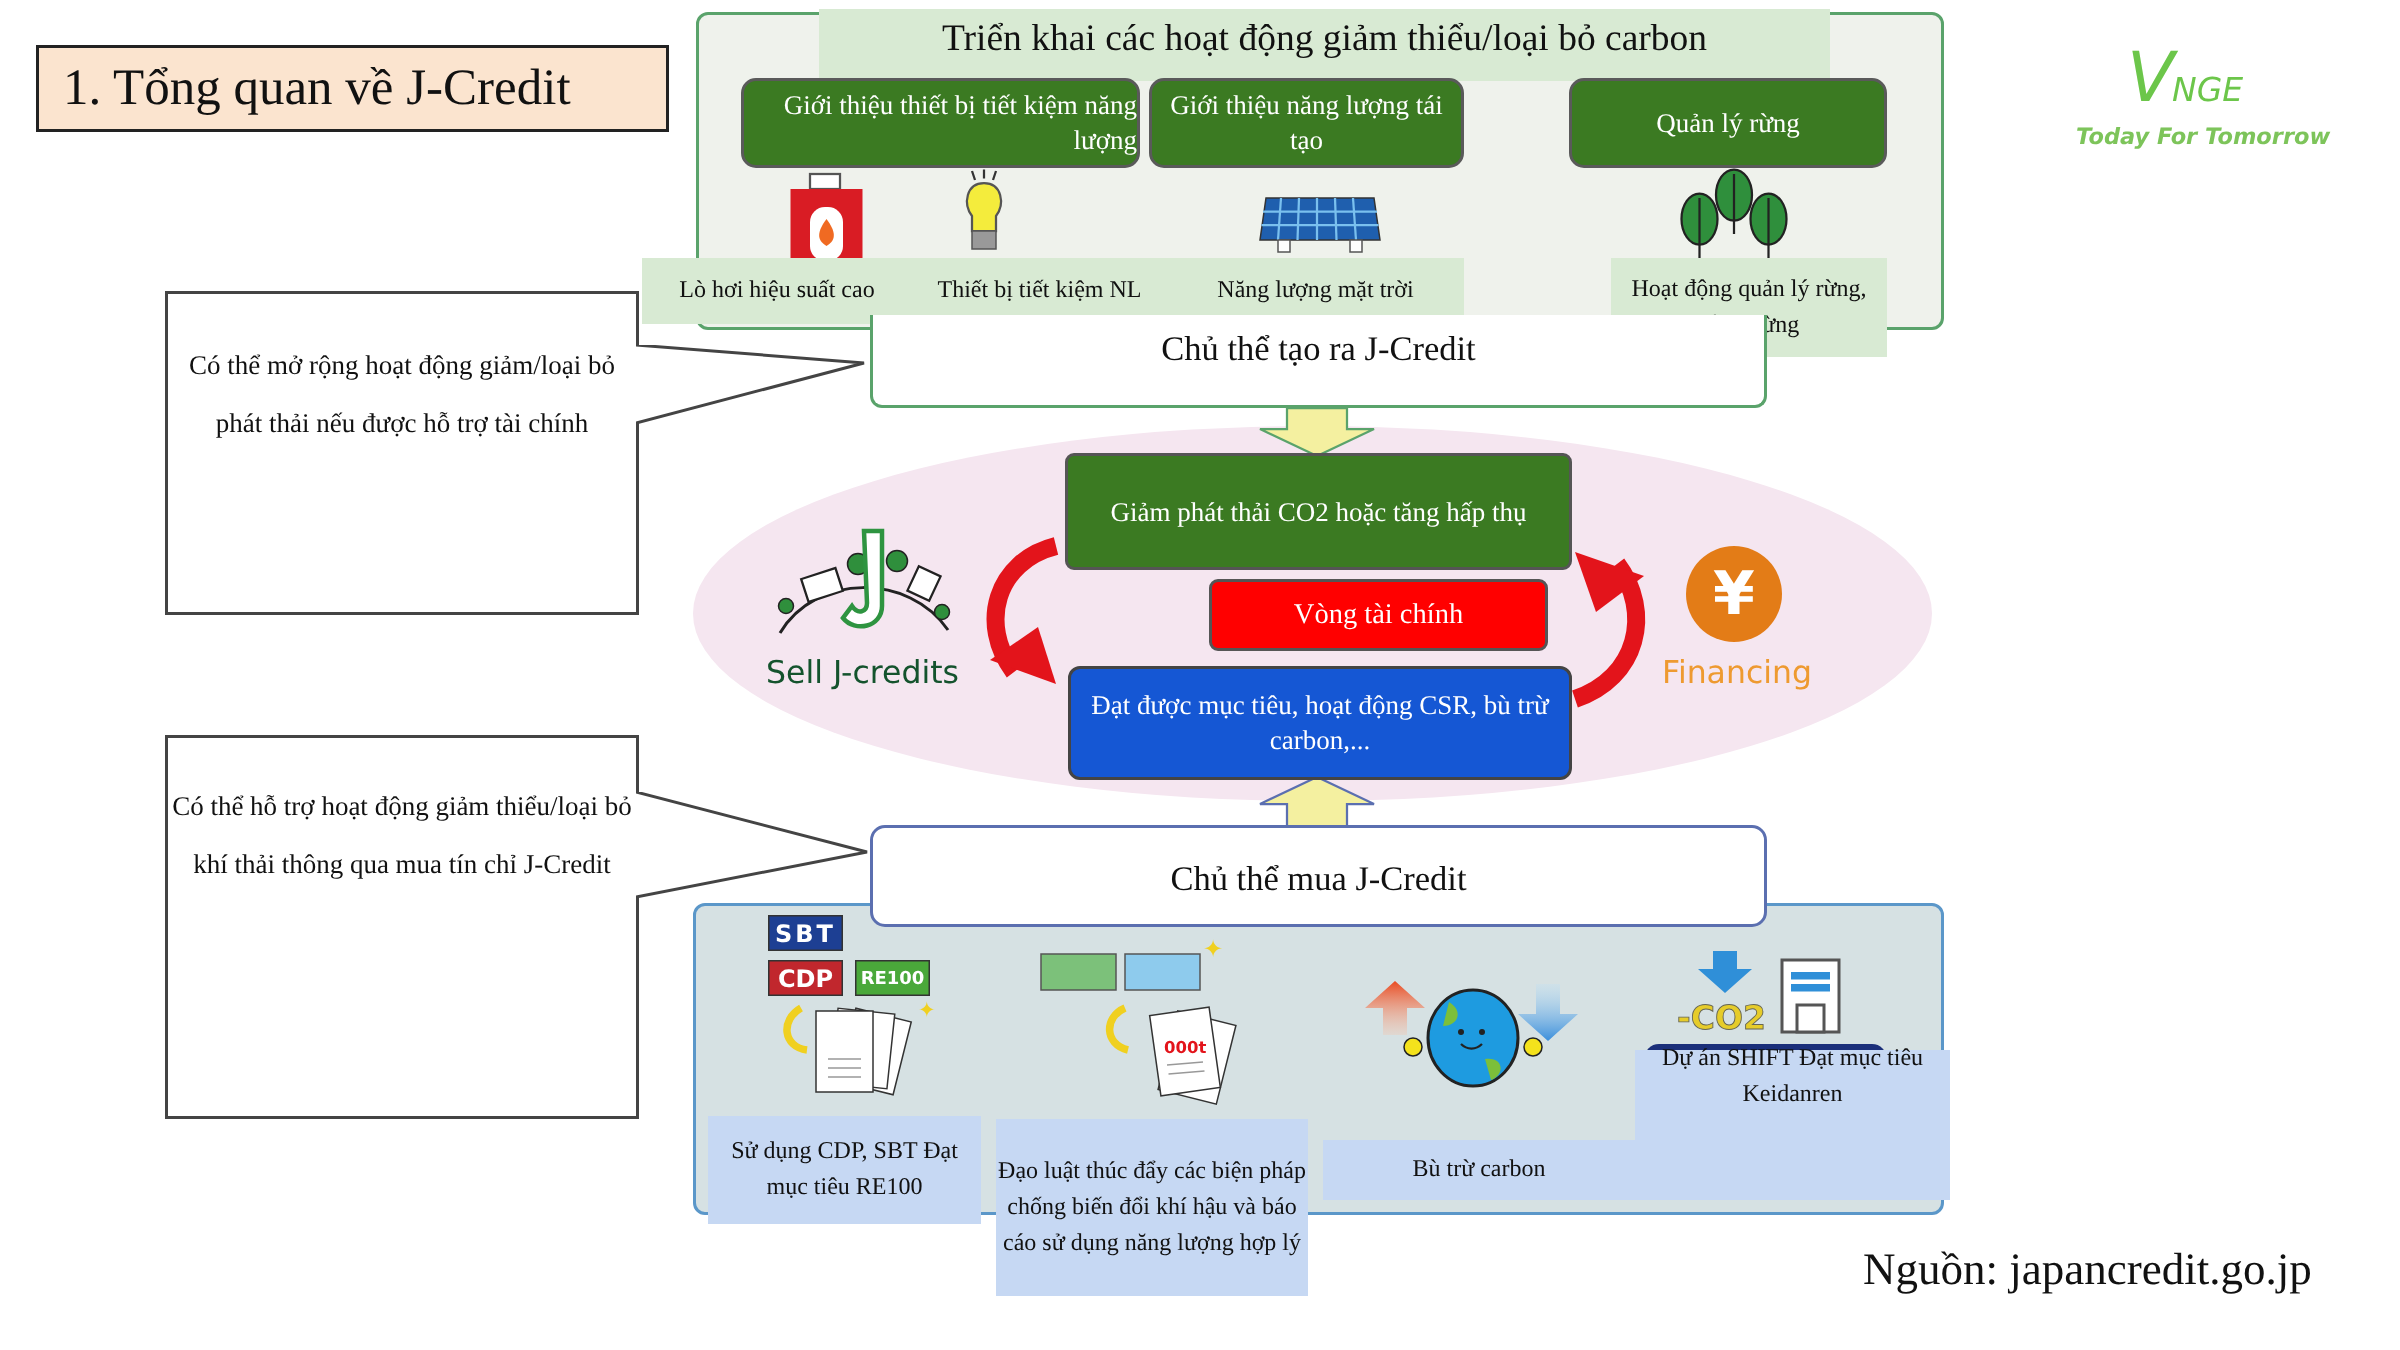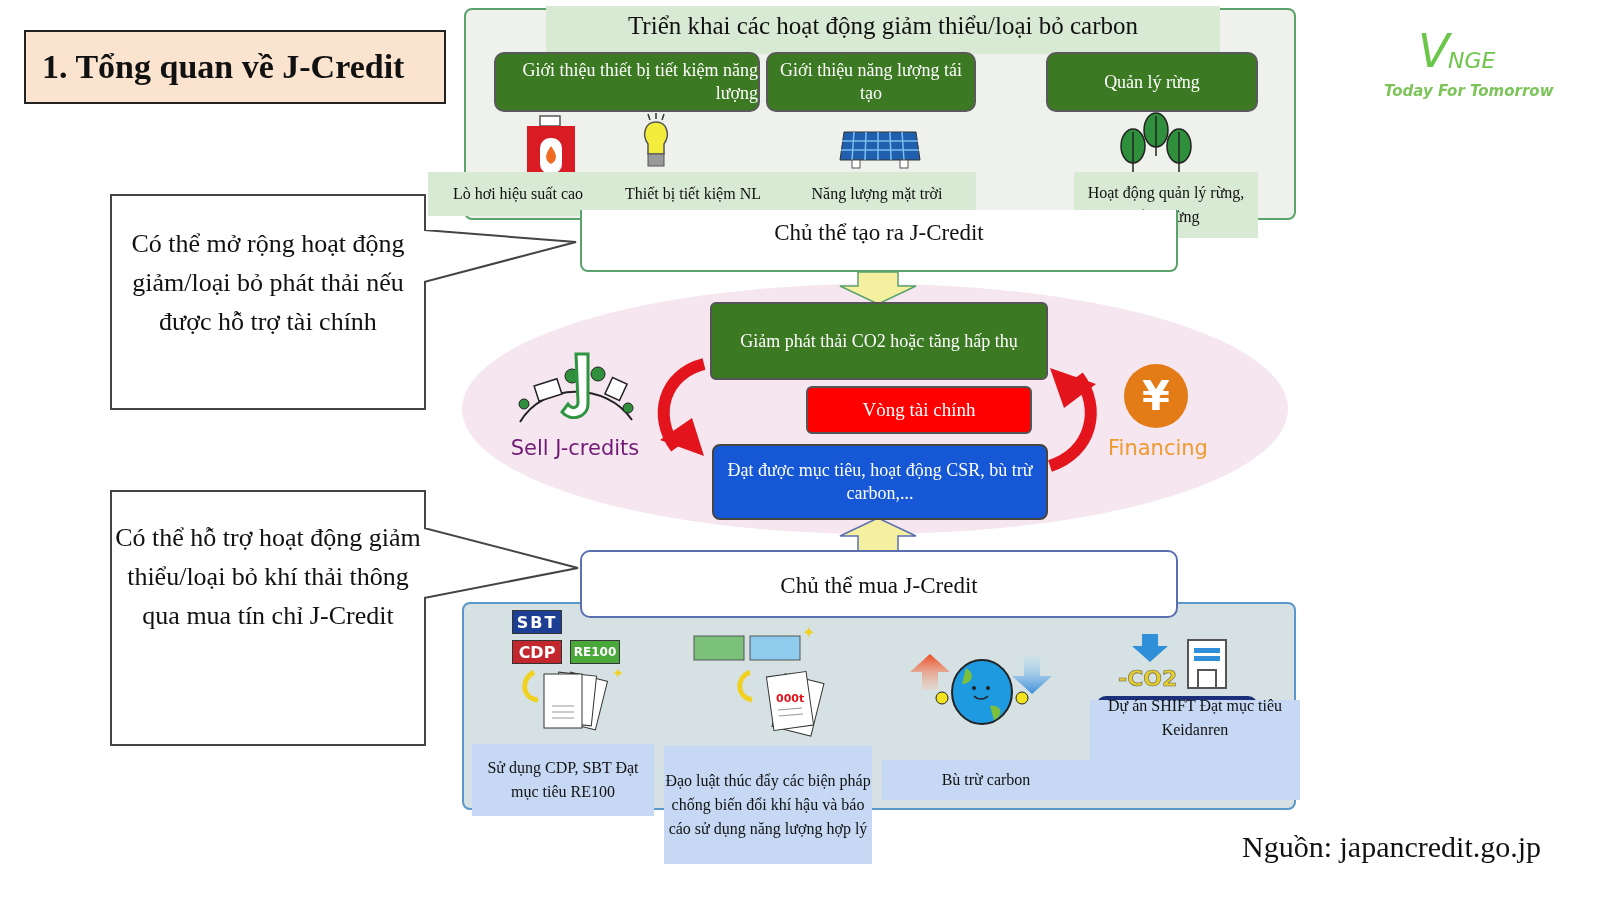--- a/index.html
+++ b/index.html
@@ -2,52 +2,52 @@
 <html><head>
 <meta charset="utf-8">
 <style>
   * { box-sizing: border-box; margin: 0; padding: 0; }
   html, body { width: 1600px; height: 900px; background: #ffffff; overflow: hidden; }
   body { position: relative; font-family: "Liberation Serif", "DejaVu Serif", serif; color: #111; }
   .abs { position: absolute; }
   .center { display: flex; align-items: center; justify-content: center; text-align: center; }
 
   
-  #title-box { left: 24px; top: 30px; width: 422px; height: 74px; background: #fbe4cf; border: 2px solid #222;
-    font-size: 34px; font-weight: bold; padding-left: 16px; justify-content: flex-start; }
+  #title-box { left: 24px; top: 30px; width: 422px; height: 58px; background: #fbe4cf; border: 2px solid #222;
+    font-size: 34px; font-weight: normal; padding-left: 16px; justify-content: flex-start; }
 
   
   #logo { left: 1380px; top: 20px; width: 170px; height: 90px; }
   #logo .v { position: absolute; left: 38px; top: 4px; font-family: "DejaVu Sans", sans-serif; font-size: 46px; color: #6cc64a; font-style: italic; }
   #logo .nge { position: absolute; left: 68px; top: 28px; font-family: "DejaVu Sans", sans-serif; font-size: 22px; color: #6cc64a; font-style: italic; }
   #logo .tag { position: absolute; left: 4px; top: 62px; font-family: "DejaVu Sans", sans-serif; font-size: 15px; font-weight: bold; color: #7dc45a; font-style: italic; white-space: nowrap; }
 
   
   #producer-frame { left: 464px; top: 8px; width: 832px; height: 212px; background: #eff2ec; border: 2px solid #5aa36b; border-radius: 8px; }
   #producer-heading { left: 546px; top: 6px; width: 674px; height: 48px; background: #d8ead3; font-size: 25px; padding-top: 6px; }
   .green-btn { background: #3b7a22; color: #fff; border: 2px solid #5a5a5a; border-radius: 10px; font-size: 18px; line-height: 23px; }
   #cat-1 { left: 494px; top: 52px; width: 266px; height: 60px; text-align: right; }
   #cat-2 { left: 766px; top: 52px; width: 210px; height: 60px; }
   #cat-3 { left: 1046px; top: 52px; width: 212px; height: 60px; }
   #label-strip { left: 428px; top: 172px; width: 548px; height: 44px; background: #d8ead3; }
   .lab { position: absolute; top: 0; height: 44px; font-size: 16px; display: flex; align-items: center; justify-content: center; }
   #forest-label { left: 1074px; top: 172px; width: 184px; height: 66px; background: #d8ead3; font-size: 16px; line-height: 24px; }
   #producer-subject { left: 580px; top: 210px; width: 598px; height: 62px; background: #fff; border: 2px solid #5aa36b; border-radius: 0 0 8px 8px; border-top: none; font-size: 23px; padding-top: 10px; }
 
   
-  .callout { background: #fff; border: 2px solid #444; font-size: 26px; line-height: 39px; }
+  .callout { background: #fff; border: 2px solid #444; font-size: 18px; line-height: 39px; }
   #callout-1 { left: 110px; top: 194px; width: 316px; height: 216px; padding-top: 28px; }
   #callout-2 { left: 110px; top: 490px; width: 316px; height: 256px; padding-top: 26px; justify-content: flex-start; flex-direction: column; }
 
   
   #cycle-ellipse { left: 462px; top: 284px; width: 826px; height: 250px; background: #f5e6f0; border-radius: 50%; }
   #box-reduce { left: 710px; top: 302px; width: 338px; height: 78px; background: #3b7a22; color: #fff; border: 2px solid #555; border-radius: 6px; font-size: 18px; line-height: 23px; }
   #box-finance { left: 766px; top: 386px; width: 226px; height: 48px; background: #ff0000; color: #fff; border: 2px solid #555; border-radius: 6px; font-size: 19px; margin-left: 40px; }
   #box-goal { left: 712px; top: 444px; width: 336px; height: 76px; background: #1557d4; color: #fff; border: 2px solid #444; border-radius: 8px; font-size: 18px; line-height: 23px; }
-  #sell-label { left: 500px; top: 436px; width: 150px; font-family: "DejaVu Sans", sans-serif; font-size: 21px; color: #701a75; text-align: center; }
+  #sell-label { left: 500px; top: 436px; width: 150px; font-family: "DejaVu Sans", sans-serif; font-size: 21px; color: #14532d; text-align: center; }
   #fin-label { left: 1098px; top: 436px; width: 120px; font-family: "DejaVu Sans", sans-serif; font-size: 21px; color: #ee9a30; text-align: center; }
   #yen-icon { left: 1124px; top: 364px; width: 64px; height: 64px; border-radius: 50%; background: #e37c17; color: #fff; font-family: "DejaVu Sans", sans-serif; font-size: 40px; font-weight: bold; }
 
   
   #buyer-frame { left: 462px; top: 602px; width: 834px; height: 208px; background: #d6e1e3; border: 2px solid #5b97c9; border-radius: 8px; }
   #buyer-subject { left: 580px; top: 550px; width: 598px; height: 68px; background: #fff; border: 2px solid #5b6fb0; border-radius: 10px; font-size: 23px; padding-top: 4px; }
   .blue-lab { background: #c6d8f3; font-size: 16px; line-height: 24px; }
   #buy-lab-1 { left: 472px; top: 744px; width: 182px; height: 72px; }
   #buy-lab-2 { left: 664px; top: 746px; width: 208px; height: 118px; }
   #buy-lab-3 { left: 882px; top: 760px; width: 208px; height: 40px; }

